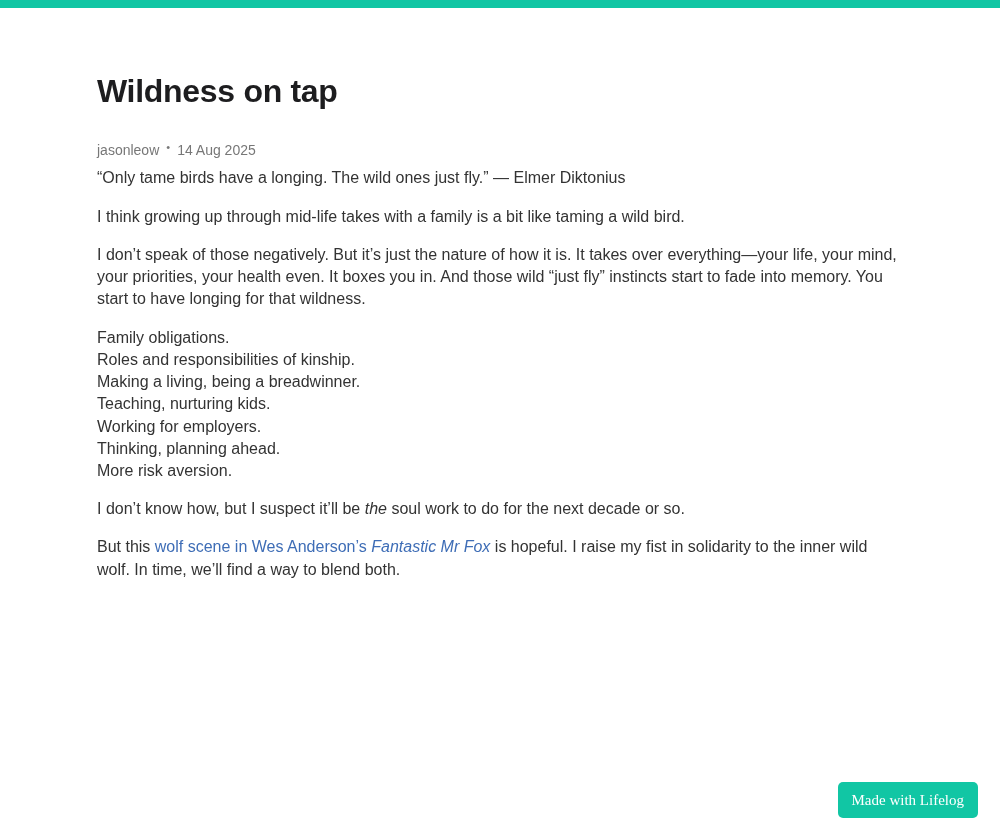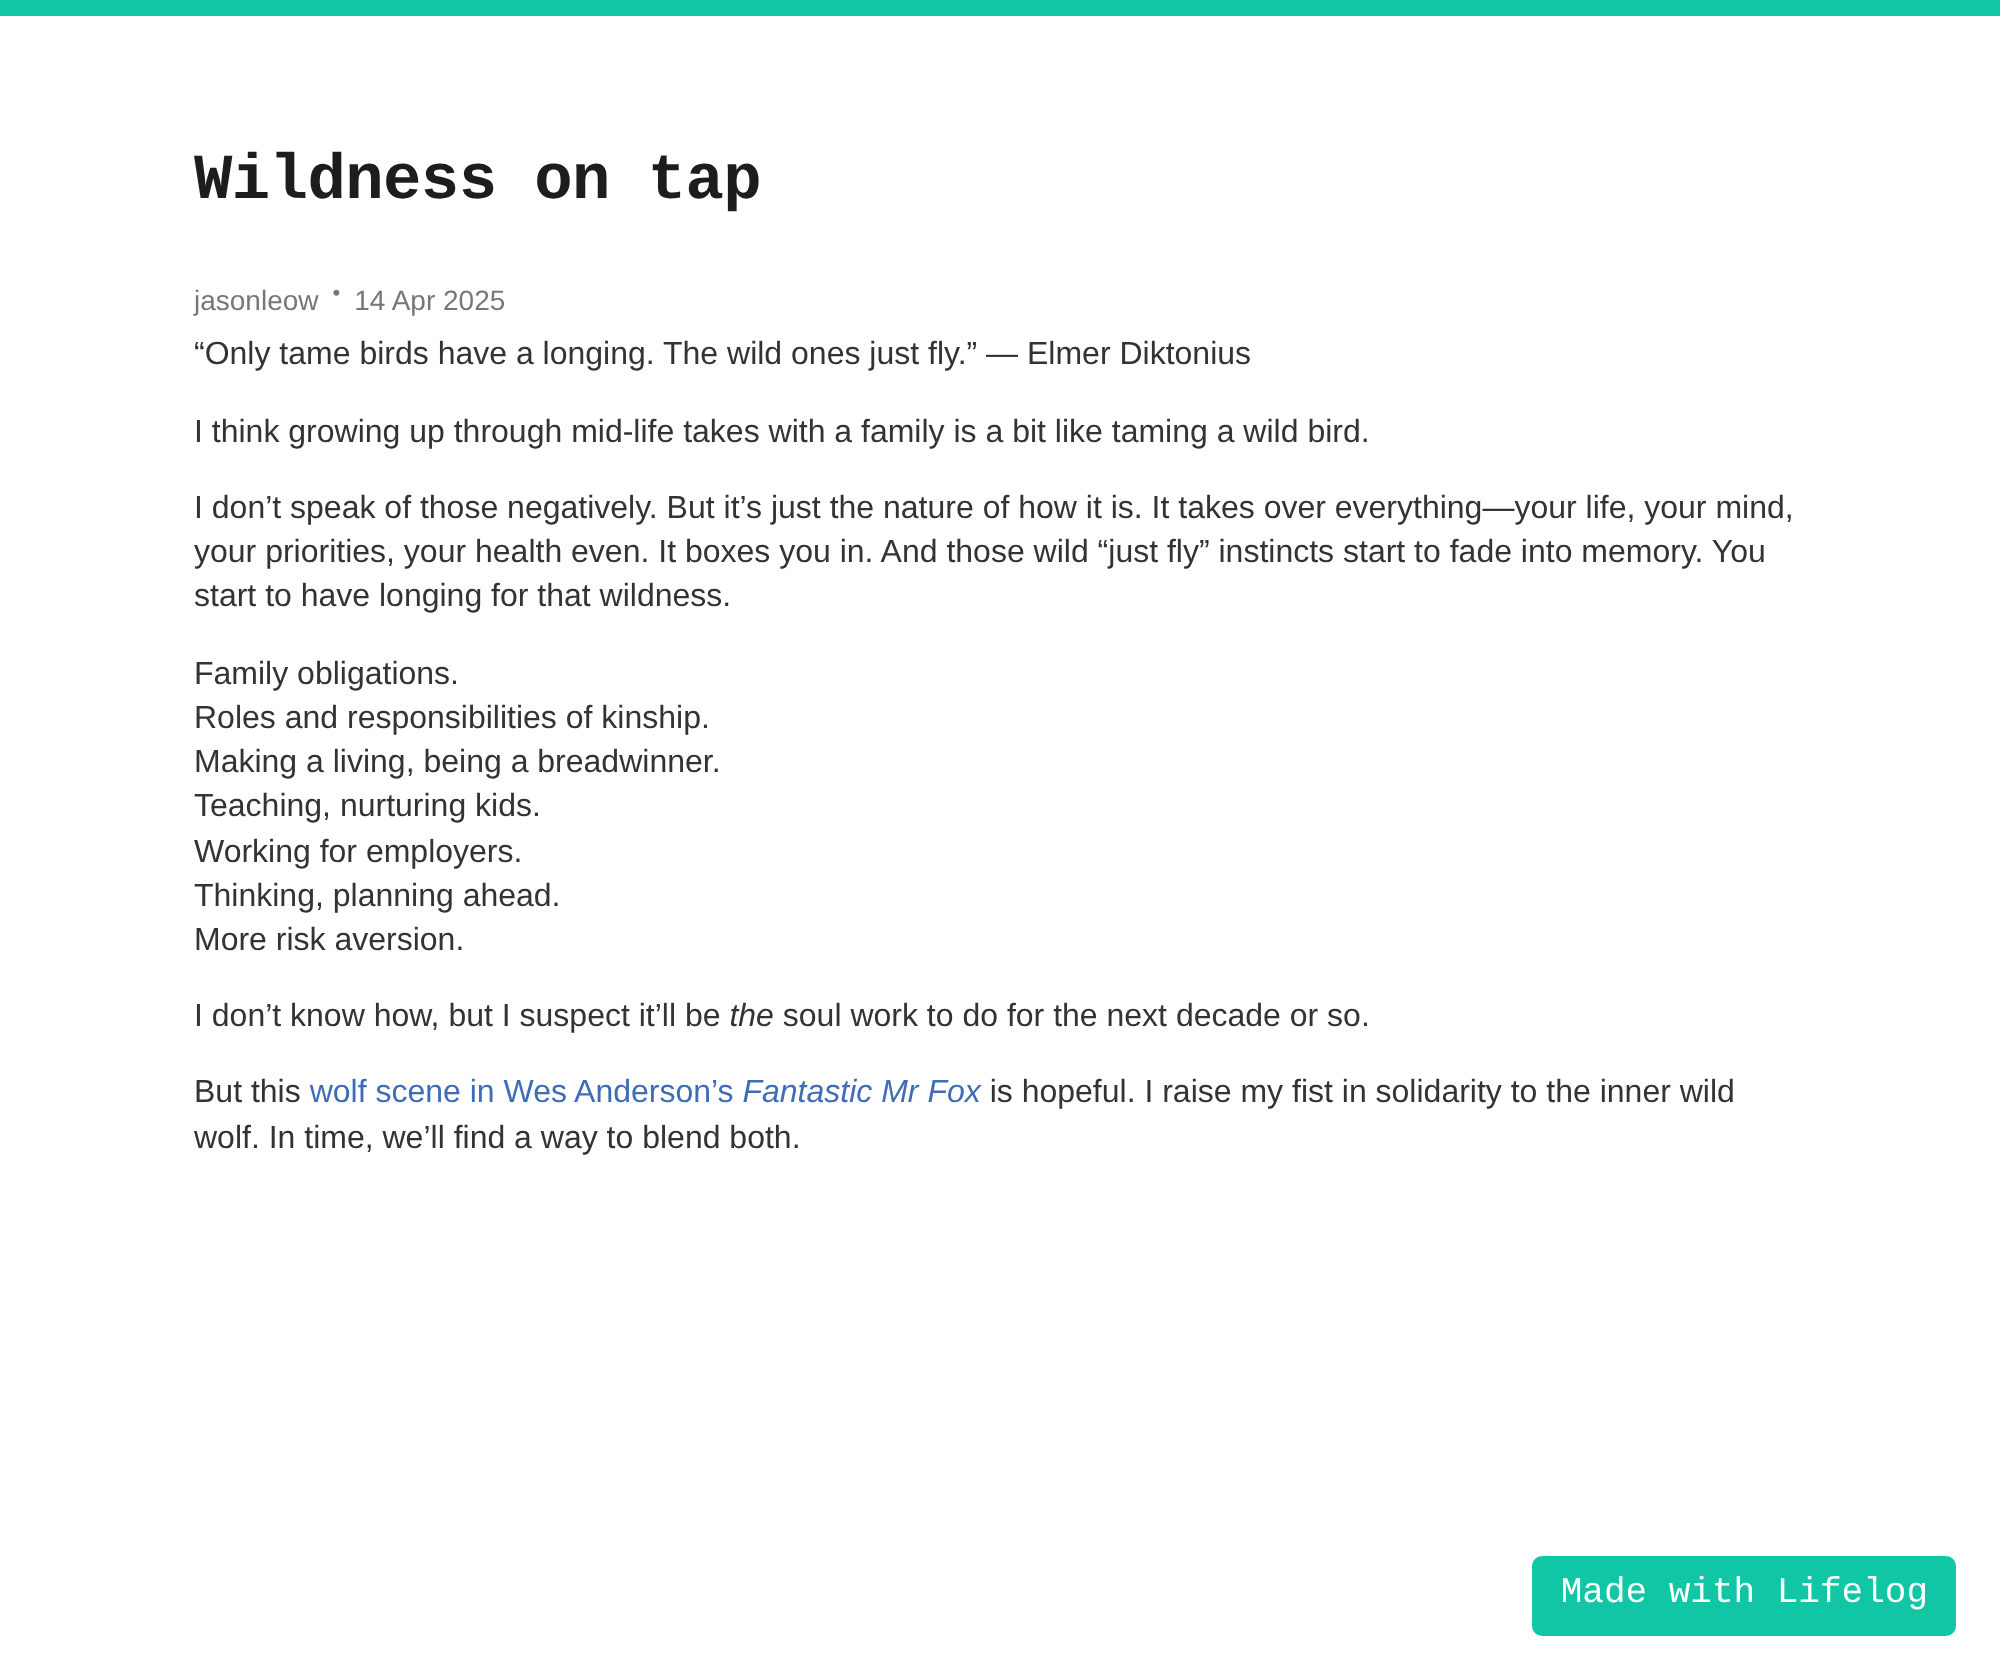--- a/index.html
+++ b/index.html
@@ -22,21 +22,21 @@
     width: 100%;
     height: 8px;
     background: var(--accent);
   }
   .article {
     max-width: 806px;
     margin: 0 auto;
     padding: 64px 0 110px 0;
   }
   h1.post-title {
-    font-family: Liberation Mono, monospace;
+    font-family: Liberation Sans, sans-serif;
     font-size: 32px;
     line-height: 1.2;
     font-weight: 700;
     color: var(--title-color);
     margin: 0 0 32px 0;
     letter-spacing: -0.3px;
   }
   .byline {
     font-size: 14px;
     color: var(--byline-color);
@@ -67,41 +67,41 @@
     cursor: pointer;
     text-align: right;
   }
   .post-body a em { color: var(--link); }
   .badge {
     position: fixed;
     right: 22px;
     bottom: 20px;
     background: var(--accent);
     color: #ffffff;
-    font-family: Liberation Mono, monospace;
-    font-size: 18px;
+    font-family: Liberation Serif, serif;
+    font-size: 15px;
     padding: 9px 14px;
     border-radius: 5px;
     text-decoration: none;
     cursor: pointer;
     line-height: 1.2;
   }
 </style>
 </head>
 <body>
 
 <div class="top-bar"></div>
 
 <div class="article">
   <h1 class="post-title">Wildness on tap</h1>
 
   <div class="byline">
     <a class="author">jasonleow</a>
     <span class="sep">•</span>
-    <span class="date">14 Apr 2025</span>
+    <span class="date">14 Aug 2025</span>
   </div>
 
   <div class="post-body">
       <p>“Only tame birds have a longing. The wild ones just fly.” — Elmer Diktonius</p>
       <p>I think growing up through mid-life takes with a family is a bit like taming a wild bird.</p>
       <p>I don’t speak of those negatively. But it’s just the nature of how it is. It takes over everything—your life, your mind, your priorities, your health even. It boxes you in. And those wild “just fly” instincts start to fade into memory. You start to have longing for that wildness.</p>
       <p>Family obligations.<br>Roles and responsibilities of kinship.<br>Making a living, being a breadwinner.<br>Teaching, nurturing kids.<br>Working for employers.<br>Thinking, planning ahead.<br>More risk aversion.</p>
       <p>I don’t know how, but I suspect it’ll be <em>the</em> soul work to do for the next decade or so.</p>
       <p>But this <a href="#">wolf scene in Wes Anderson’s <em>Fantastic Mr Fox</em></a> is hopeful. I raise my fist in solidarity to the inner wild wolf. In time, we’ll find a way to blend both.</p>
     </div>

